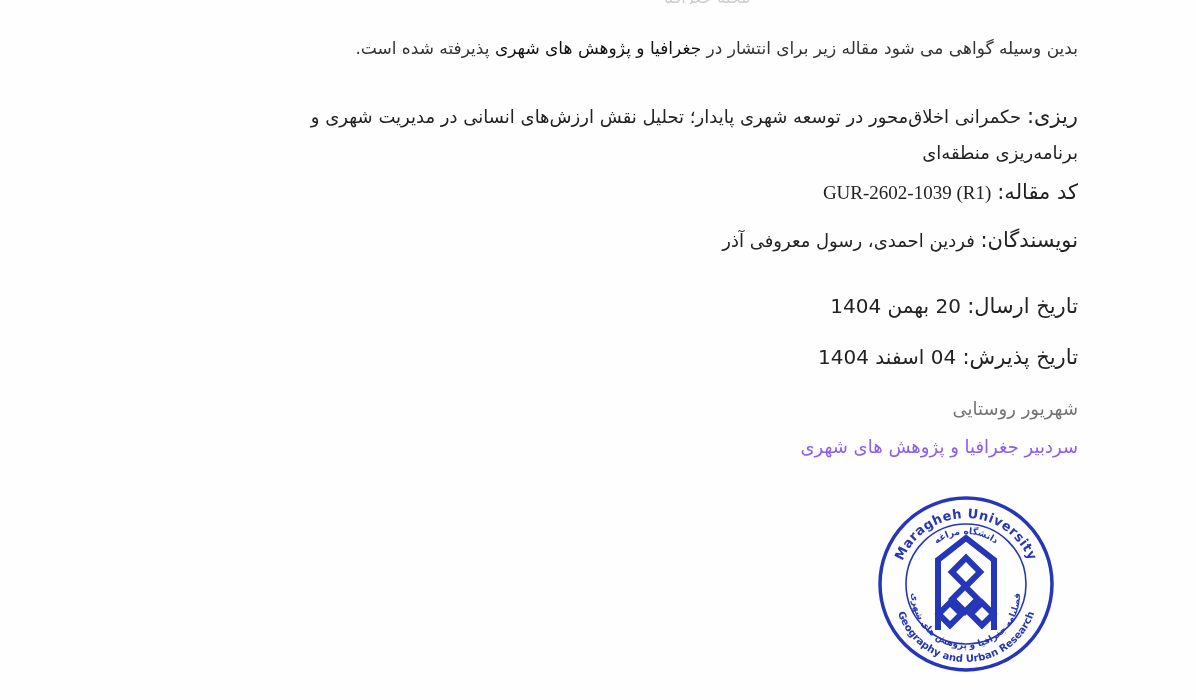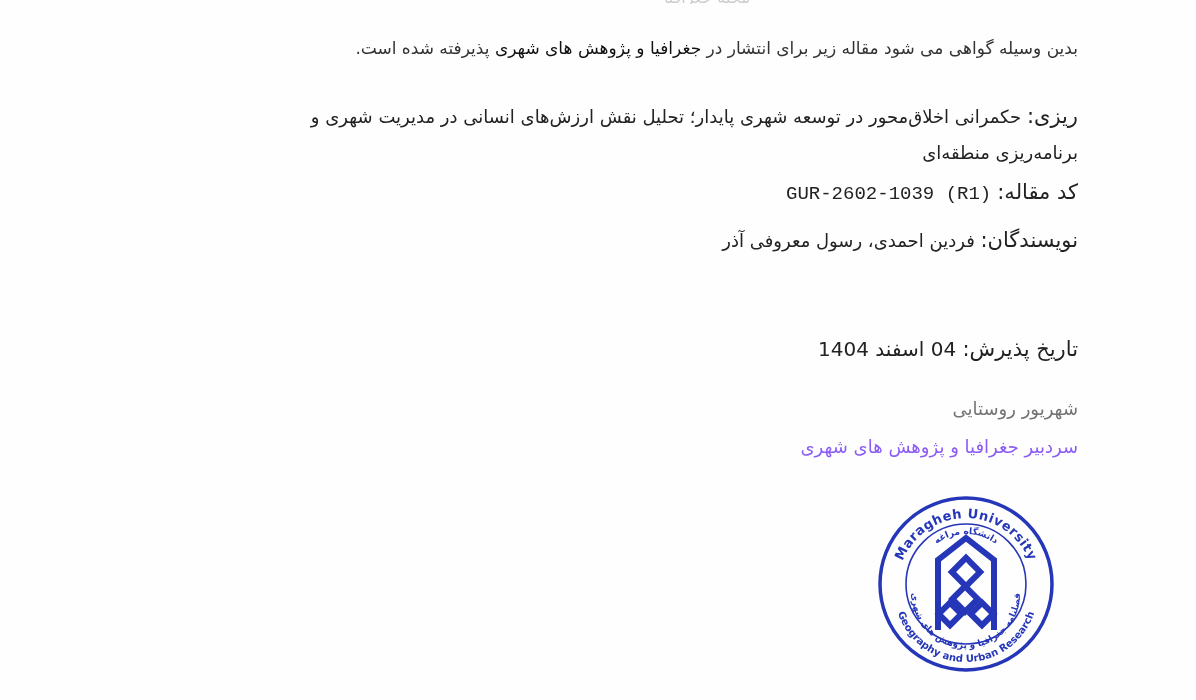--- a/index.html
+++ b/index.html
@@ -67,28 +67,28 @@
     .authors-line {
       top: 228px;
       font-size: 18px;
       margin-left: 44px;
     }
     .sent-line {
       top: 294px;
       font-size: 20px;
     }
     .accept-line {
-      top: 337px;
+      top: 345px;
       font-size: 20px;
       margin-left: 16px;
     }
     .ltr {
       direction: ltr;
       unicode-bidi: embed;
-      font-family: Liberation Mono, monospace;
+      font-family: Liberation Serif, serif;
     }
     .signer-name {
       top: 398px;
       font-size: 18px;
       color: #737373;
     }
     .signer-role {
       top: 436px;
       font-size: 18px;
       color: #8b5cf6;
@@ -118,20 +118,24 @@
   <div class="line code-line">
     <span class="label-lg">کد مقاله:</span>
     <span class="ltr">GUR-2602-1039 (R1)</span>
   </div>
 
   <div class="line authors-line">
     <span class="label-lg">نویسندگان:</span>
     <span>فردین احمدی، رسول معروفی آذر</span>
   </div>
 
+  <div class="line sent-line">
+    <span class="label-lg">تاریخ ارسال:</span>
+    <span>20 بهمن 1404</span>
+  </div>
 
   <div class="line accept-line">
     <span class="label-lg">تاریخ پذیرش:</span>
     <span>04 اسفند 1404</span>
   </div>
 
   <div class="line signer-name">شهریور روستایی</div>
   <div class="line signer-role">سردبیر جغرافیا و پژوهش های شهری</div>
 
   <svg class="stamp" viewBox="0 0 180 180" xmlns="http://www.w3.org/2000/svg">

